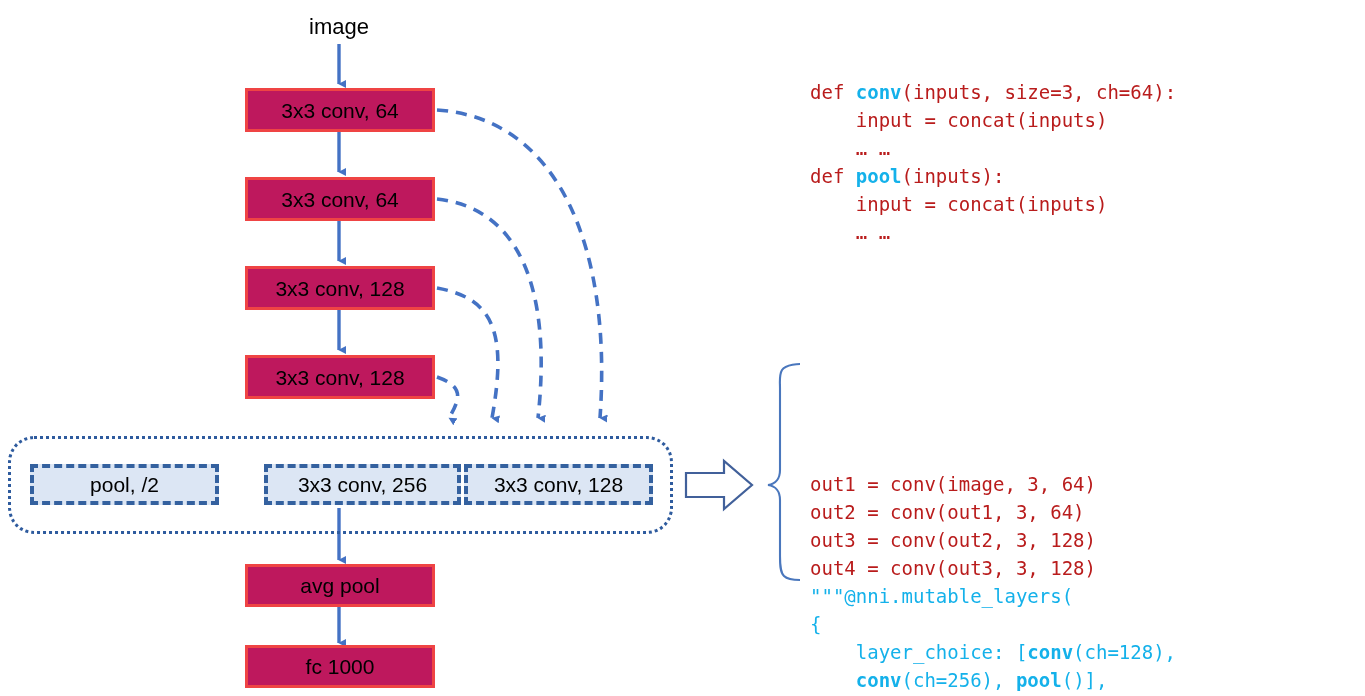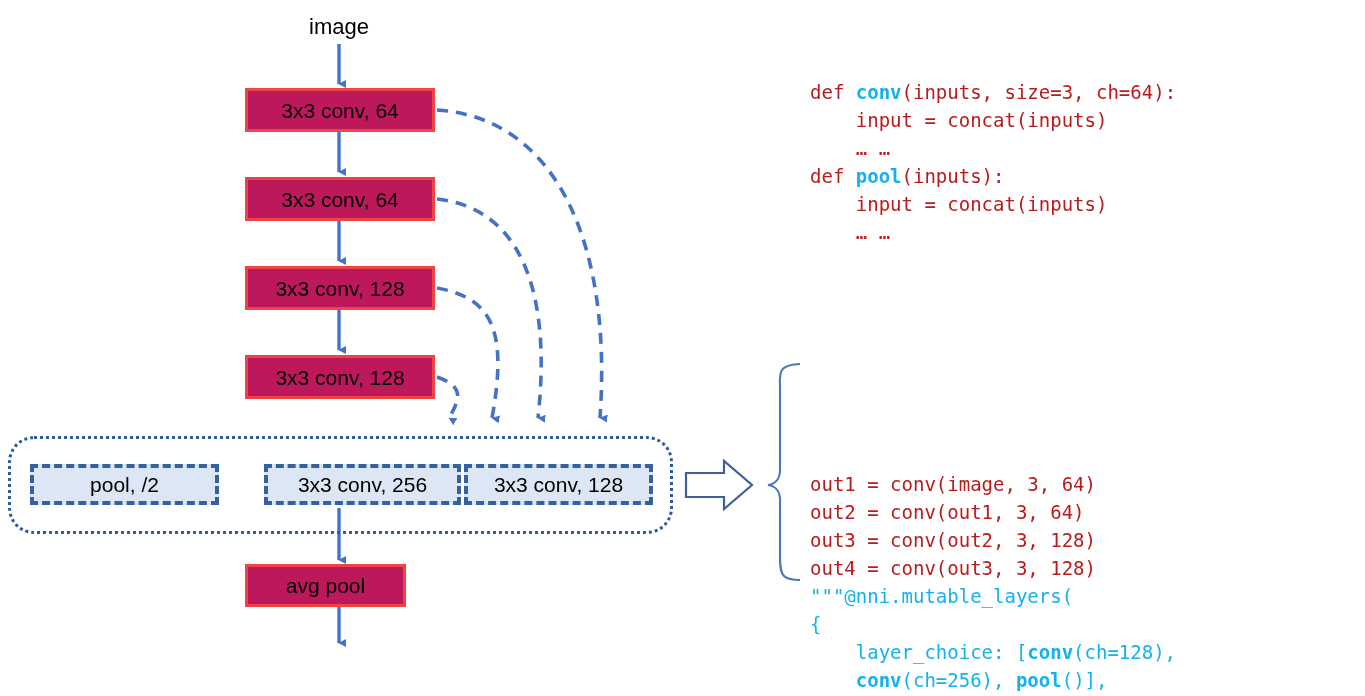--- a/index.html
+++ b/index.html
@@ -89,21 +89,22 @@
   <div class="node" style="left:245px;top:177px;width:190px;height:44px;">3x3 conv, 64</div>
   <div class="node" style="left:245px;top:266px;width:190px;height:44px;">3x3 conv, 128</div>
   <div class="node" style="left:245px;top:355px;width:190px;height:44px;">3x3 conv, 128</div>
 
   <div class="choice-group" style="left:8px;top:436px;width:665px;height:98px;"></div>
 
   <div class="node dashed" style="left:30px;top:464px;width:189px;height:41px;">pool, /2</div>
   <div class="node dashed" style="left:244px;top:464px;width:197px;height:41px;margin-left:20px;">3x3 conv, 256</div>
   <div class="node dashed" style="left:464px;top:464px;width:189px;height:41px;">3x3 conv, 128</div>
 
-  <div class="node" style="left:245px;top:564px;width:161px;height:43px;">avg pool</div>
+  <div class="node" style="left:245px;top:564px;width:190px;height:43px;">avg pool</div>
+  <div class="node" style="left:245px;top:645px;width:190px;height:43px;">fc 1000</div>
 
   <div id="code">
     <div id="code-block-1"><div class="ln"><span class="c-teal">def </span><span class="c-cyan"><b>conv</b></span><span class="c-teal">(inputs, size=3, ch=64):</span></div><div class="ln"><span class="c-teal">    input = concat(inputs)</span></div><div class="ln"><span class="c-teal">    … …</span></div><div class="ln"><span class="c-teal">def </span><span class="c-cyan"><b>pool</b></span><span class="c-teal">(inputs):</span></div><div class="ln"><span class="c-teal">    input = concat(inputs)</span></div><div class="ln"><span class="c-teal">    … …</span></div></div>
     <div class="gap"></div>
     <div class="gap"></div>
     <div id="code-block-2"><div class="ln"><span class="c-teal">out1 = conv(image, 3, 64)</span></div><div class="ln"><span class="c-teal">out2 = conv(out1, 3, 64)</span></div><div class="ln"><span class="c-teal">out3 = conv(out2, 3, 128)</span></div><div class="ln"><span class="c-teal">out4 = conv(out3, 3, 128)</span></div><div class="ln"><span class="c-cyan">"""@nni.mutable_layers(</span></div><div class="ln"><span class="c-cyan">{</span></div><div class="ln"><span class="c-cyan">    layer_choice: [</span><span class="c-cyan"><b>conv</b></span><span class="c-cyan">(ch=128),</span></div><div class="ln"><span class="c-cyan">    </span><span class="c-cyan"><b>conv</b></span><span class="c-cyan">(ch=256), </span><span class="c-cyan"><b>pool</b></span><span class="c-cyan">()],</span></div><div class="ln"></div></div>
   </div>
 
 </div>
 

